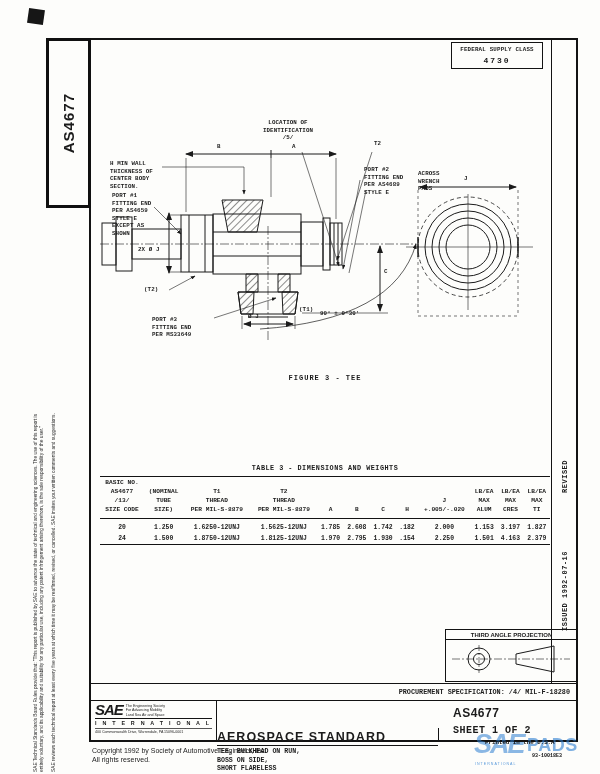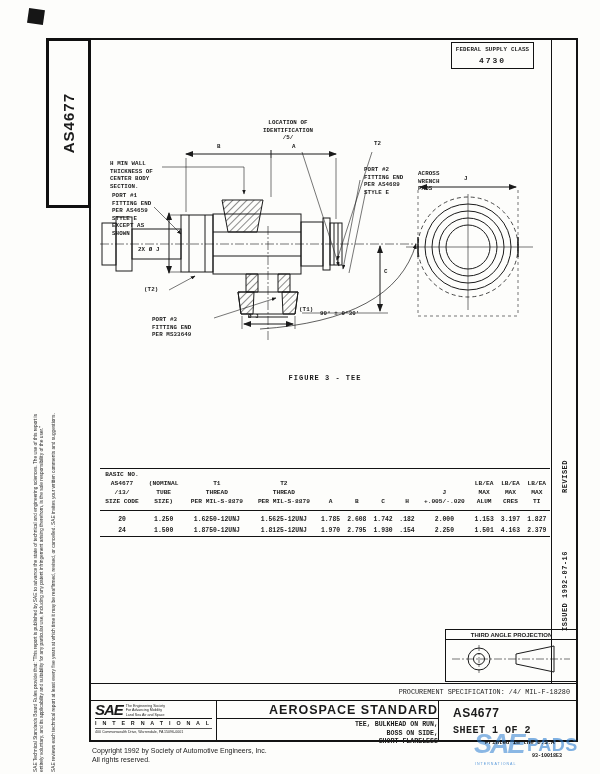--- a/index.html
+++ b/index.html
@@ -16,21 +16,21 @@
   
   .disclaimer { left:33px; top:772px; width:392px; transform-origin:0 0; transform:rotate(-90deg);
                 font-family:"Liberation Sans", sans-serif; font-size:4.8px; line-height:1.35; color:#2e2e2e; }
   .disclaimer .gap { height:5px; }
   .docnum-box { left:46px; top:38px; width:45px; height:170px; border:3px solid #101010; background:#fdfdfb; z-index:6; box-sizing:border-box; }
   .docnum-box span { font-family:"Liberation Sans", sans-serif; font-weight:700; font-size:15px; letter-spacing:1px; }
 
   
   .frame { left:89px; top:38px; width:489px; height:704px; border:2px solid #131313; box-sizing:border-box; }
 
-  .fsc-box { left:360px; top:2px; width:83px; height:27px; border:1.5px solid #131313; text-align:center; box-sizing:border-box; }
+  .fsc-box { left:360px; top:2px; width:92px; height:27px; border:1.5px solid #131313; text-align:center; box-sizing:border-box; }
   .fsc-label { font-size:5.8px; font-weight:700; margin-top:3px; letter-spacing:.2px; }
   .fsc-value { font-size:8px; font-weight:700; letter-spacing:2px; margin-top:3px; }
 
   .right-strip { left:460px; top:0; height:643px; border-left:1.5px solid #131313; width:0; }
   .revised-box { left:461px; top:402px; width:25px; height:68px; }
   .issued-box  { left:461px; top:504px; width:25px; height:93px; }
   .revised-box span, .issued-box span { font-size:7px; font-weight:700; letter-spacing:.5px; }
 
   
   .figure { left:5px; top:70px; width:460px; height:292px; }
@@ -49,24 +49,24 @@
 
   
   .proj-box { left:354px; top:589px; width:133px; height:53px; border:1.5px solid #131313; box-sizing:border-box; }
   .proj-title { font-size:6px; font-weight:700; text-align:center; border-bottom:1.5px solid #131313; padding:1.5px 0; font-family:"Liberation Sans", sans-serif; }
 
   
   .title-block { left:0; top:643px; width:485px; height:57px; border-top:1.5px solid #131313; }
   .tb-row1 { position:relative; height:16px; border-bottom:1.5px solid #131313; }
   .custodian { position:absolute; left:0; top:0; width:188px; height:100%; border-right:1.5px solid #131313;
                font-size:6.8px; font-weight:700; display:flex; align-items:center; padding-left:10px; box-sizing:border-box; }
-  .procurement { position:absolute; right:6px; top:0; height:100%; display:flex; align-items:center; font-size:6.8px; font-weight:400;margin-left:44px; }
+  .procurement { position:absolute; right:6px; top:0; height:100%; display:flex; align-items:center; font-size:6.8px; font-weight:700;margin-left:44px; }
   .tb-row2 { position:relative; display:flex; height:41px; }
   .logo-cell { width:126px; border-right:1.5px solid #131313; padding:2px 4px; box-sizing:border-box; }
-  .type-cell { width:222px; border-right:1.5px solid #131313; text-align:right; box-sizing:border-box; }
+  .type-cell { width:222px; border-right:1.5px solid #131313; text-align:left; box-sizing:border-box;margin-top:27px; }
   .num-cell  { flex:1; padding-left:14px; box-sizing:border-box; }
   .sae-row { display:flex; align-items:flex-start; }
   .sae-word { font-family:"Liberation Sans", sans-serif; font-weight:900; font-style:italic; font-size:15px; letter-spacing:-1px; line-height:.9; }
   .sae-tagline { font-family:"Liberation Sans", sans-serif; font-size:3.6px; line-height:1.25; margin-left:3px; margin-top:1px; white-space:pre-line; }
   .sae-intl { font-family:"Liberation Sans", sans-serif; font-size:5.4px; font-weight:700; letter-spacing:2.2px; border-top:1px solid #131313; margin-top:1px; padding-top:1px; }
   .sae-addr { font-family:"Liberation Sans", sans-serif; font-size:3.6px; margin-top:2px; border-top:.5px solid #555; padding-top:1px; }
   .doc-type { font-family:"Liberation Sans", sans-serif; font-weight:700; font-size:12.5px; letter-spacing:1px; padding:2px 0 1px; border-bottom:1.5px solid #131313; }
   .doc-title { font-size:6.6px; font-weight:700; line-height:1.3; margin-top:2px; }
   .doc-number { font-family:"Liberation Sans", sans-serif; font-weight:700; font-size:12px; margin-top:5px; letter-spacing:.5px; }
   .sheet { font-size:10px; font-weight:700; margin-top:5px; letter-spacing:.5px; }
@@ -229,20 +229,21 @@
 FITTING END
 PER MS33649</span></div>
       <div class="fig-label" style="left:203px; top:196px;">(T1)</div>
       <div class="fig-label" style="left:152px; top:203px;">Ø J</div>
       <div class="fig-label" style="left:224px; top:200px;">90° ± 0°30'</div>
       <div class="fig-label" style="left:288px; top:158px;">C</div>
       <div class="fig-caption">FIGURE 3 - TEE</div>
     </div>
 
     <div class="abs table-block">
+      <div class="tbl-title">TABLE 3 - DIMENSIONS AND WEIGHTS</div>
       <table class="dims">
         <thead>
           <tr>
             <th>BASIC NO.
 AS4677
 /13/
 SIZE CODE</th>
             <th>(NOMINAL
 TUBE
 SIZE)</th>

